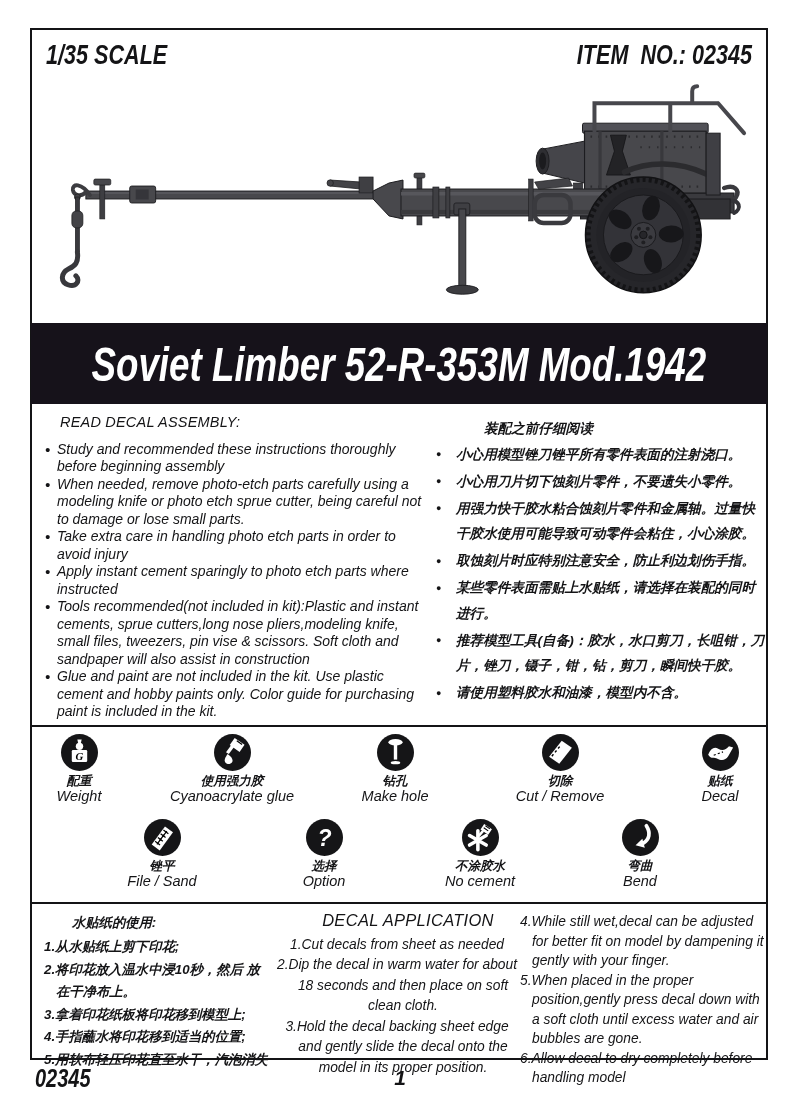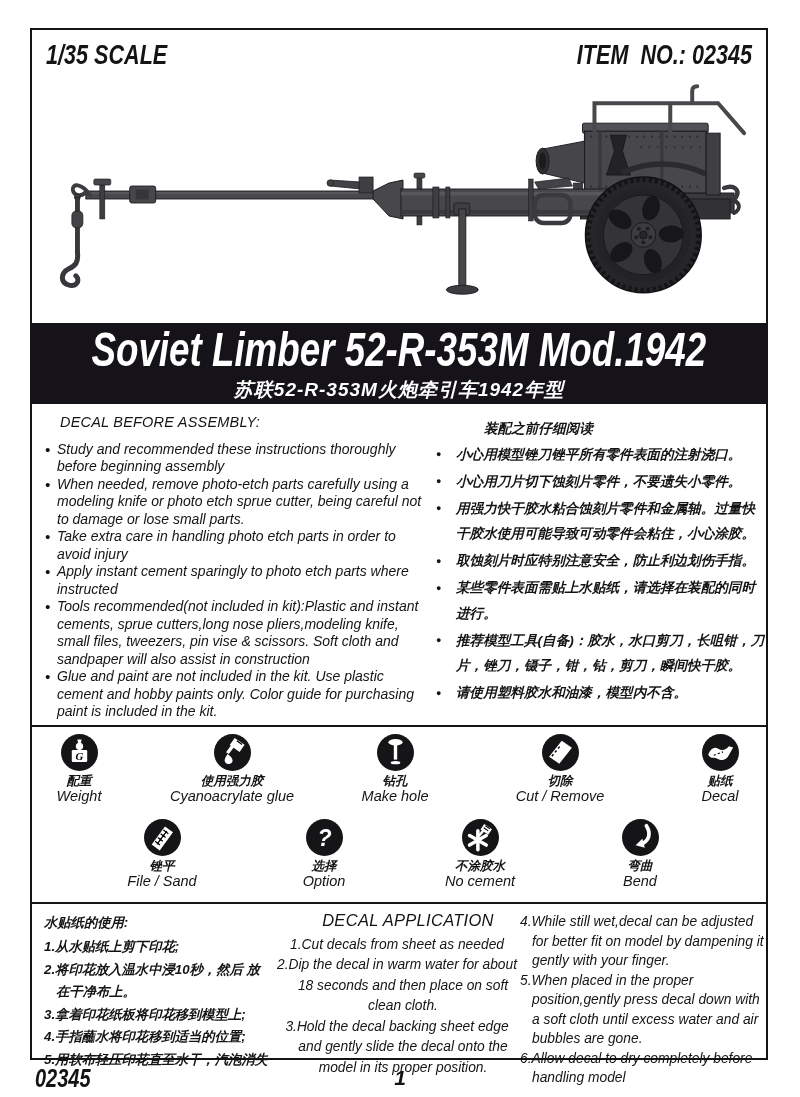--- a/index.html
+++ b/index.html
@@ -42,21 +42,21 @@
   .rule{position:absolute;left:-1px;right:-1px;border-top:2px solid var(--ink,#141416);}
   .rule1{top:695px;} .rule2{top:872px;}
   
   .sym{position:absolute;width:170px;margin-left:-85px;text-align:center;}
   .sym svg{display:block;margin:0 auto;}
   .sym-zh{font-size:12.5px;font-weight:bold;margin-top:3px;line-height:14px;}
   .sym-en{font-size:14.5px;line-height:16px;}
   
   .dcol{position:absolute;top:880px;}
   .dcol-zh{left:12px;width:226px;font-size:13.3px;line-height:22.5px;font-weight:bold;}
-  .dcol-zh .dh{line-height:26px;}
+  .dcol-zh .dh{line-height:26px;margin-left:28px;}
   .dcol-mid{left:240px;width:250px;font-size:13.8px;line-height:20.5px;text-align:center;}
   .dcol-right{left:488px;width:246px;font-size:13.8px;line-height:19.5px;padding-top:2px;}
   .dh-en{font-size:16.5px;padding-left:22px;margin-bottom:4px;letter-spacing:.3px;}
   .dstep{padding-left:12px;text-indent:-12px;}
   
   .footer-item{position:absolute;left:35px;top:1064px;font-size:25px;font-weight:bold;}
   .footer-page{position:absolute;left:0;top:1066px;width:800px;text-align:center;font-size:21px;font-weight:bold;}
 </style>
 </head>
 <body>
@@ -145,25 +145,24 @@
       <circle cx="622.1" cy="154.3" r="2" fill="#1f1f22"></circle>
       <circle cx="615" cy="159.5" r="2" fill="#1f1f22"></circle>
       <circle cx="607.9" cy="154.3" r="2" fill="#1f1f22"></circle>
       <circle cx="610.6" cy="145.9" r="2" fill="#1f1f22"></circle>
       <circle cx="619.4" cy="145.9" r="2" fill="#1f1f22"></circle>
       <circle cx="615" cy="152" r="3.8" fill="#26262a" stroke="#141416"></circle>
     </svg>
 
     <div class="titlebar">
       <div class="t-en"><span class="squeeze-c">Soviet Limber 52-R-353M Mod.1942</span></div>
-      <div class="t-zh">苏联52-R-353M火炮牵引车1942年型</div>
     </div>
 
     <div class="col-en">
-      <div class="h-en">DECAL BEFORE ASSEMBLY:</div>
+      <div class="h-en">READ DECAL ASSEMBLY:</div>
       <div class="b-en">Study and recommended these instructions thoroughly before beginning assembly</div>
       <div class="b-en">When needed, remove photo-etch parts carefully using a modeling knife or photo etch sprue cutter, being careful not to damage or lose small parts.</div>
       <div class="b-en">Take extra care in handling photo etch parts in order to avoid injury</div>
       <div class="b-en">Apply instant cement sparingly to photo etch parts where instructed</div>
       <div class="b-en">Tools recommended(not included in kit):Plastic and instant cements, sprue cutters,long nose pliers,modeling knife, small files, tweezers, pin vise &amp; scissors. Soft cloth and sandpaper will also assist in construction</div>
       <div class="b-en">Glue and paint are not included in the kit. Use plastic cement and hobby paints only. Color guide for purchasing paint is included in the kit.</div>
     </div>
 
     <div class="col-zh">
       <div class="h-zh">装配之前仔细阅读</div>

